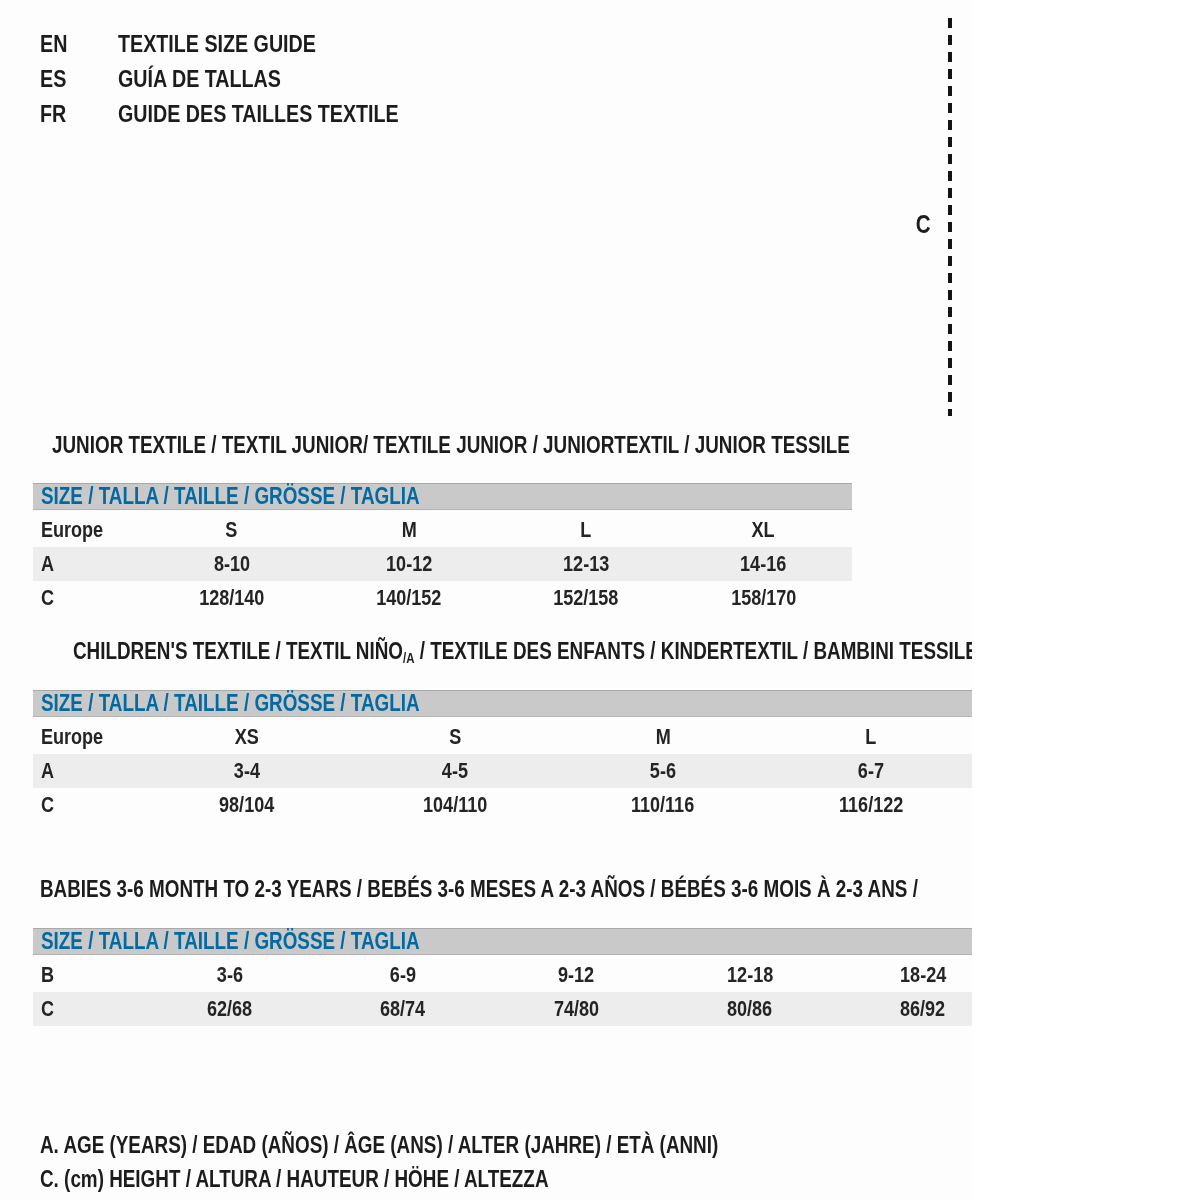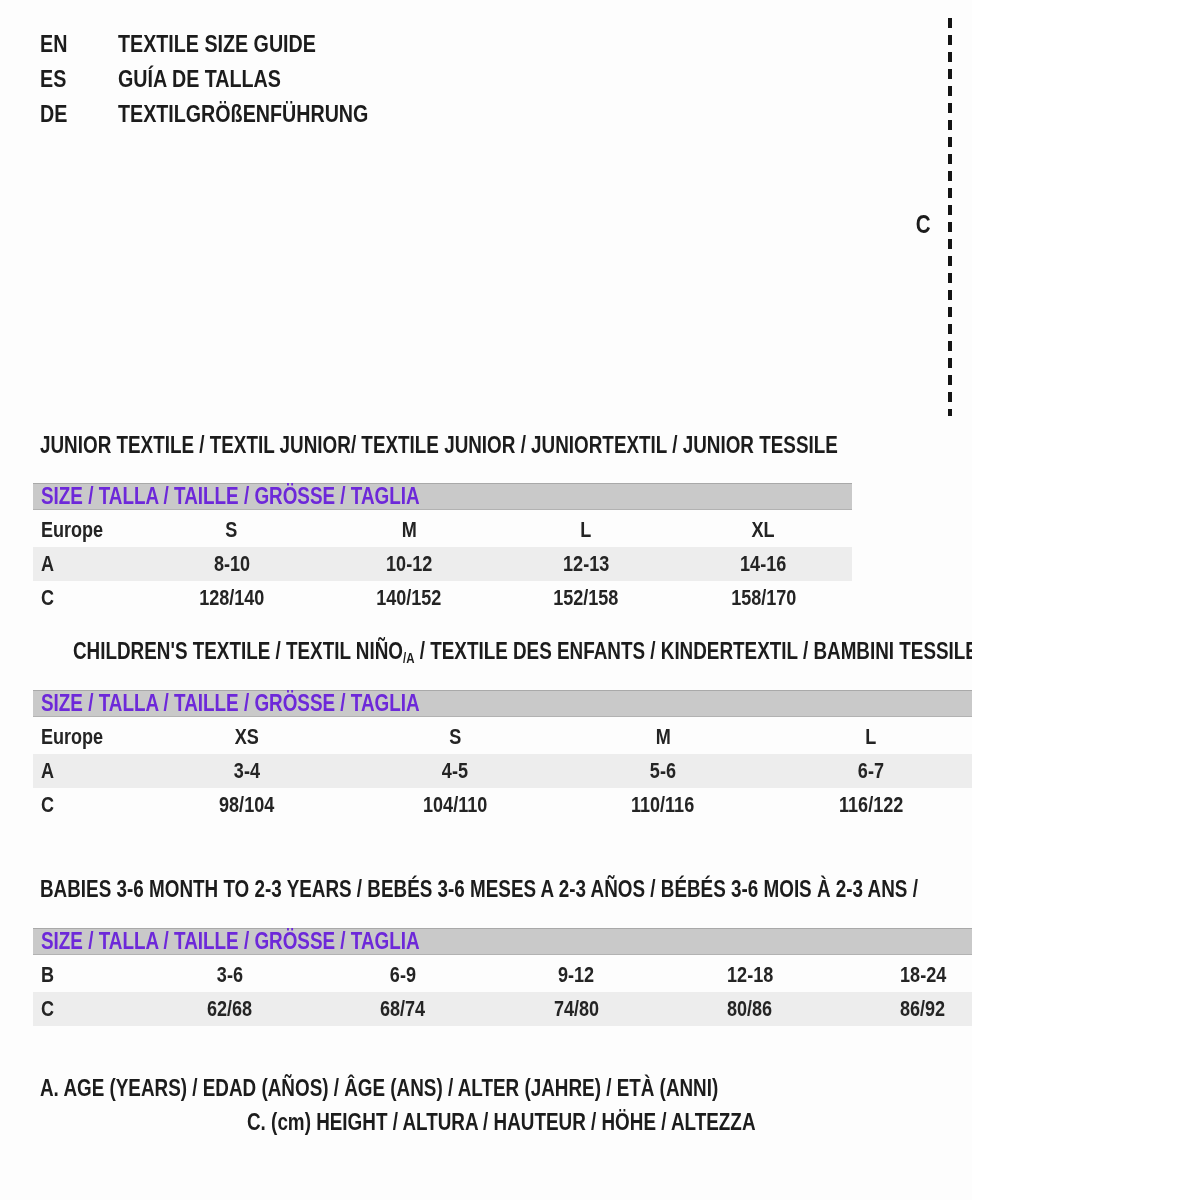--- a/index.html
+++ b/index.html
@@ -18,46 +18,46 @@
   .figure-label{position:absolute;left:914px;top:210px;font-size:25px;font-weight:700;}
   .figure-svg{position:absolute;left:966px;top:20px;}
   
   .section-title{position:absolute;left:40px;font-size:23px;font-weight:700;}
   .title-line{display:block;line-height:33px;}
   .subA{font-size:14px;vertical-align:-4px;letter-spacing:0;}
   
   .table{position:absolute;}
   .size-bar{height:27px;background:#c9c9c9;border-top:1px solid #a9a9a9;border-bottom:1px solid #b2b2b2;
     display:flex;align-items:center;padding-left:8px;box-sizing:border-box;
-    font-size:23px;font-weight:700;color:#6d28d9;margin-bottom:3px;}
+    font-size:23px;font-weight:700;color:#0369a1;margin-bottom:3px;}
   .trow{display:flex;height:34px;align-items:center;font-size:22px;font-weight:700;color:#242424;}
   .trow.shaded{background:#ededed;}
   .tcell{flex:1;display:flex;align-items:center;justify-content:center;text-align:center;}
   .tcell.label{flex:0 0 110px;justify-content:flex-start;padding-left:8px;box-sizing:border-box;}
   
-  .legend{position:absolute;left:40px;top:1071px;text-align:right;}
+  .legend{position:absolute;left:40px;top:1128px;}
   .legend-line{display:block;height:34px;line-height:34px;font-size:23px;font-weight:700;}
 </style>
 </head>
 <body>
 
 <div class="page">
 
   <div class="lang-list">
     <div class="lang-row">
       <span class="lang-code"><span class="cx">EN</span></span>
       <span class="cx">TEXTILE SIZE GUIDE</span>
     </div>
     <div class="lang-row">
       <span class="lang-code"><span class="cx">ES</span></span>
       <span class="cx">GUÍA DE TALLAS</span>
     </div>
     <div class="lang-row">
-      <span class="lang-code"><span class="cx">DE</span></span>
-      <span class="cx">TEXTILGRÖßENFÜHRUNG</span>
+      <span class="lang-code"><span class="cx">FR</span></span>
+      <span class="cx">GUIDE DES TAILLES TEXTILE</span>
     </div>
   </div>
 
   <div class="figure-dash"></div>
   <div class="figure-label"><span class="cxc">C</span></div>
   <svg class="figure-svg" width="170" height="396" viewBox="0 0 170 396" xmlns="http://www.w3.org/2000/svg">
     <g fill="#0b0b0b">
       <circle cx="88" cy="55" r="47"></circle>
       <ellipse cx="40" cy="62" rx="9" ry="12"></ellipse>
       <ellipse cx="136" cy="62" rx="9" ry="12"></ellipse>
@@ -67,21 +67,21 @@
       <path d="M127 105 C146 124 153 155 150 181 L134 184 C135 156 128 134 117 117 Z"></path>
       <circle cx="141" cy="190" r="11"></circle>
       <path d="M41 193 L135 193 C148 218 151 250 144 273 L98 273 L92 251 L85 273 L33 273 C28 248 31 217 41 193 Z"></path>
       <path d="M48 268 L86 268 C84 300 81 332 77 364 L50 364 C49 332 47 298 48 268 Z"></path>
       <path d="M22 377 C24 369 36 363 50 362 L79 360 L77 385 L34 388 C26 388 21 384 22 377 Z"></path>
       <path d="M96 268 L138 268 C141 303 140 344 136 376 L110 376 C106 340 99 302 96 268 Z"></path>
       <path d="M86 389 C87 381 97 375 110 374 L137 372 L135 394 L96 396 C90 396 85 395 86 389 Z"></path>
     </g>
   </svg>
 
-  <div class="section-title" style="top:432px;">
+  <div class="section-title" style="top:432px;margin-left:12px;">
     <span class="cx">JUNIOR TEXTILE / TEXTIL JUNIOR/ TEXTILE JUNIOR / JUNIORTEXTIL / JUNIOR TESSILE</span>
   </div>
   <div class="table" style="left:33px;top:483px;width:819px;">
     <div class="size-bar">
       <span class="cx">SIZE / TALLA / TAILLE / GRÖSSE / TAGLIA</span>
     </div>
     <div class="trow thead">
       <div class="tcell label">
           <span class="cx">Europe</span>
         </div>

